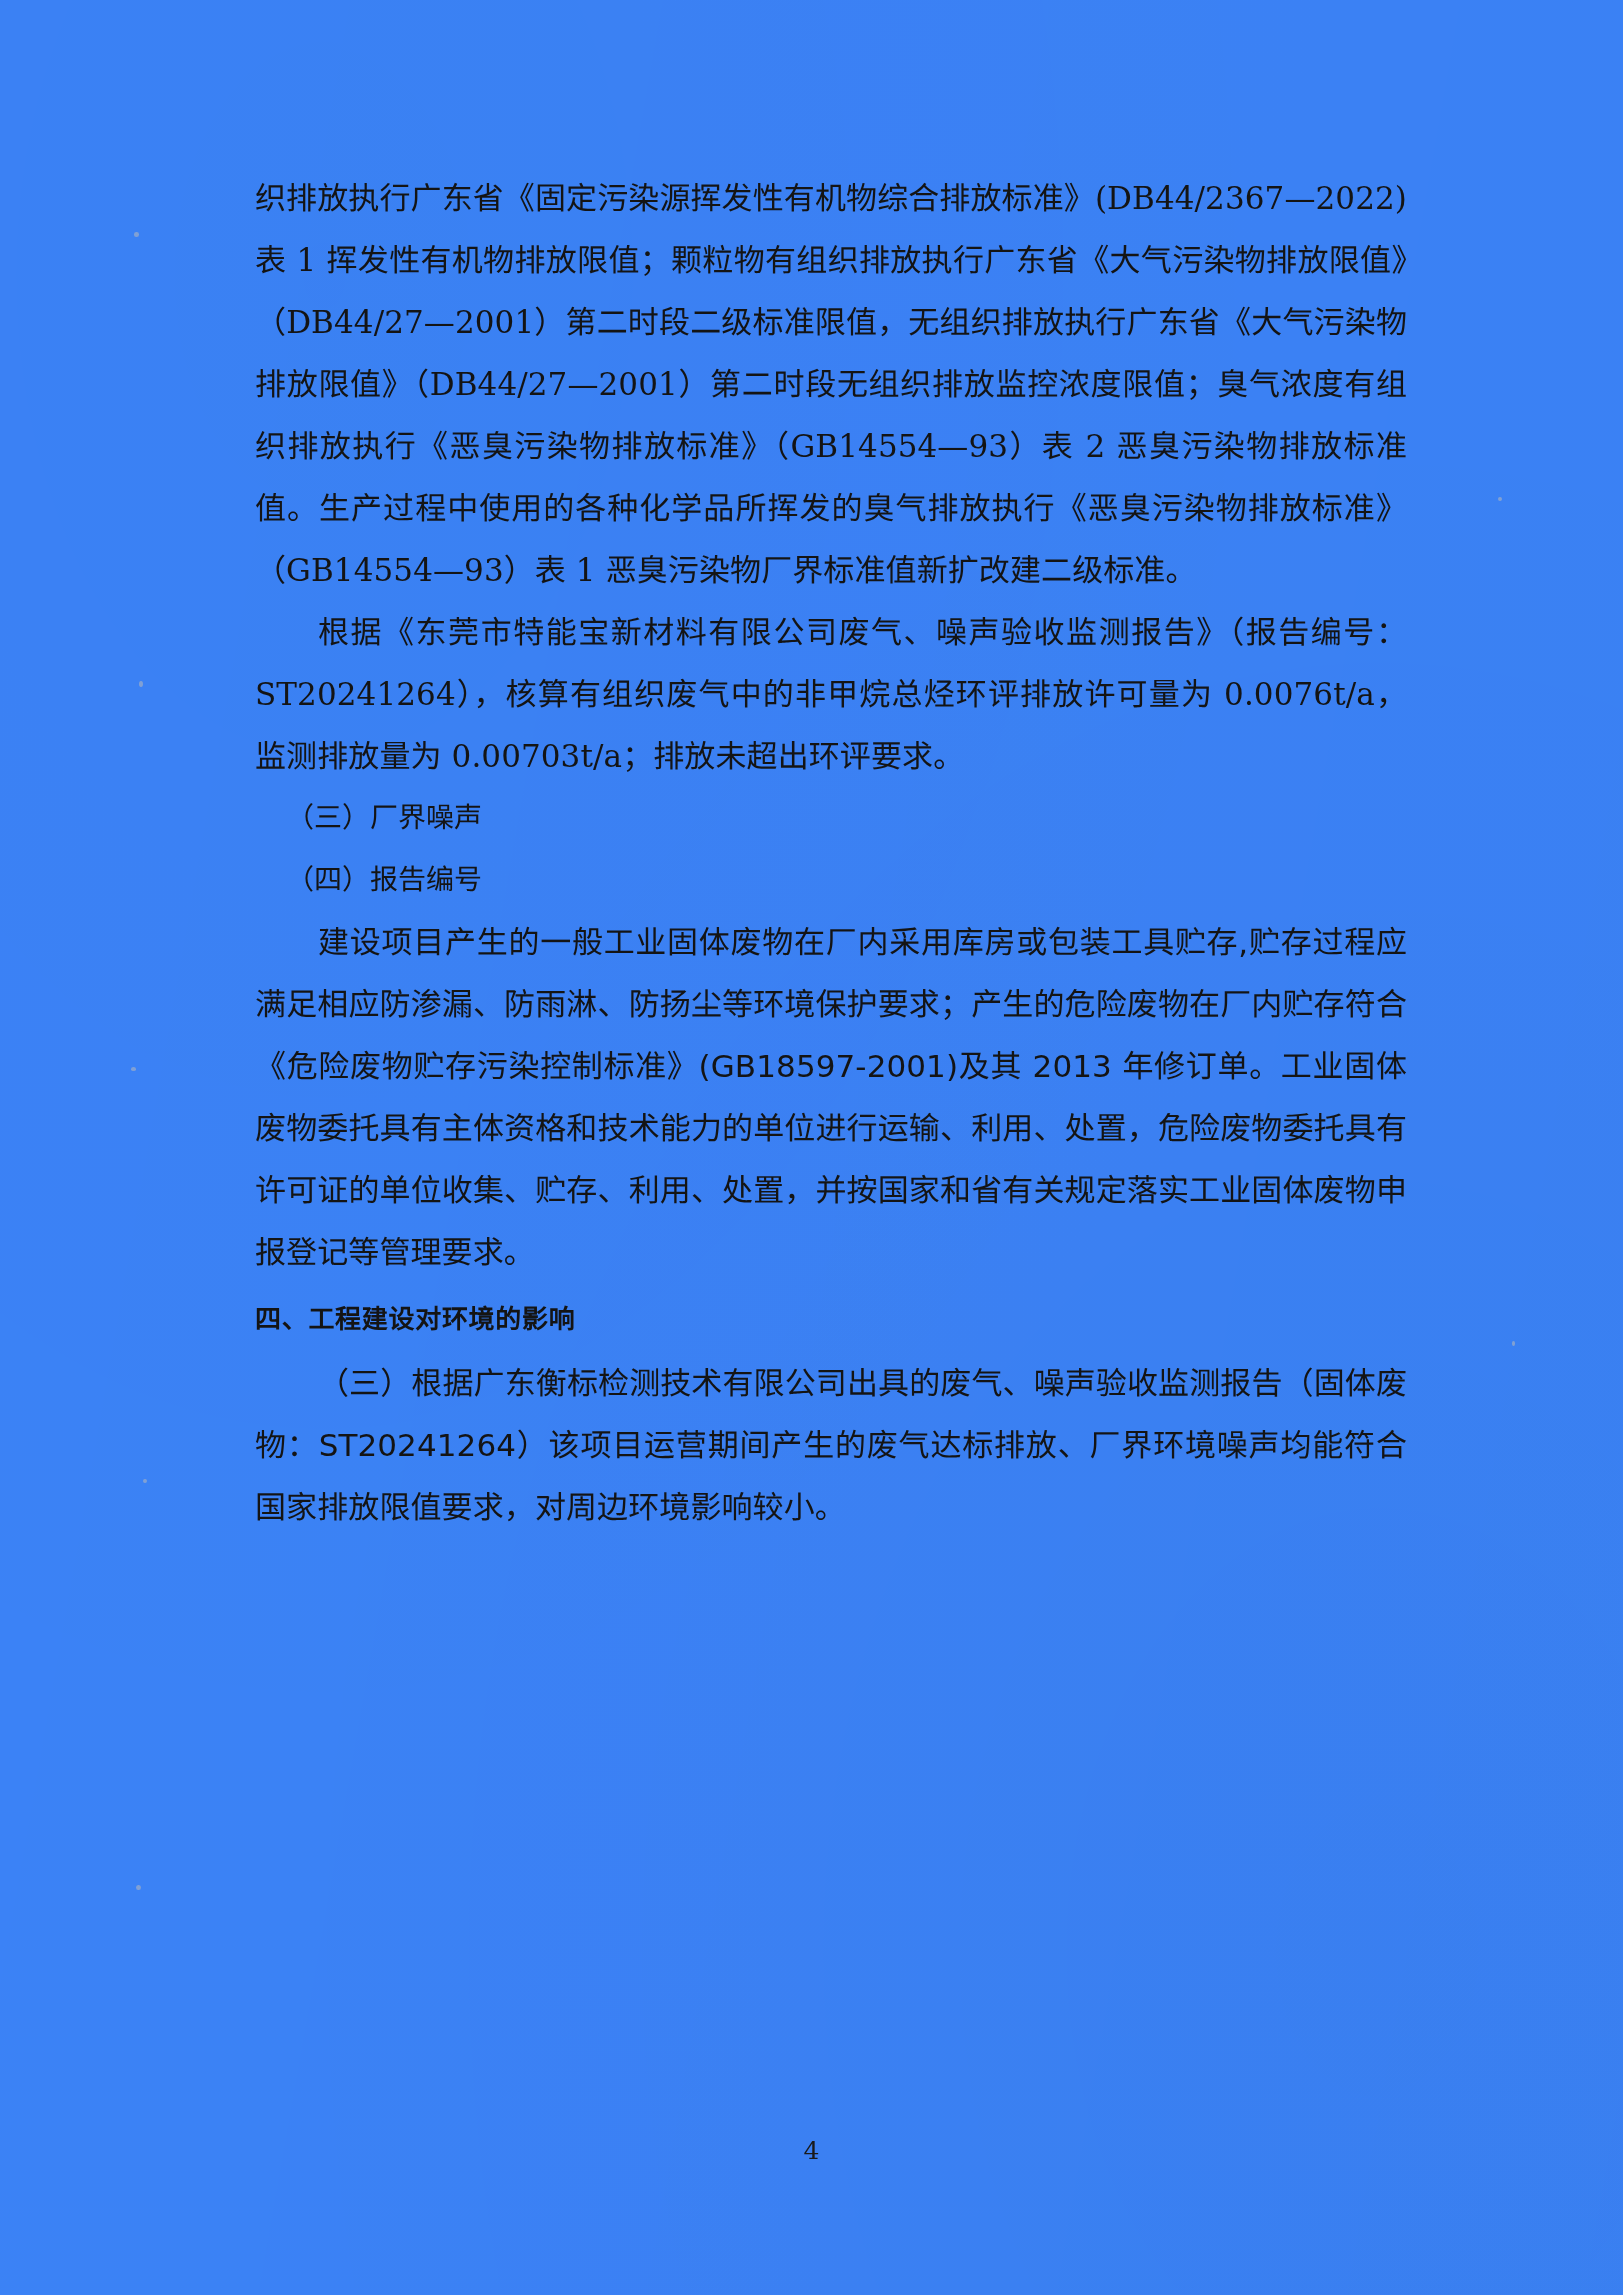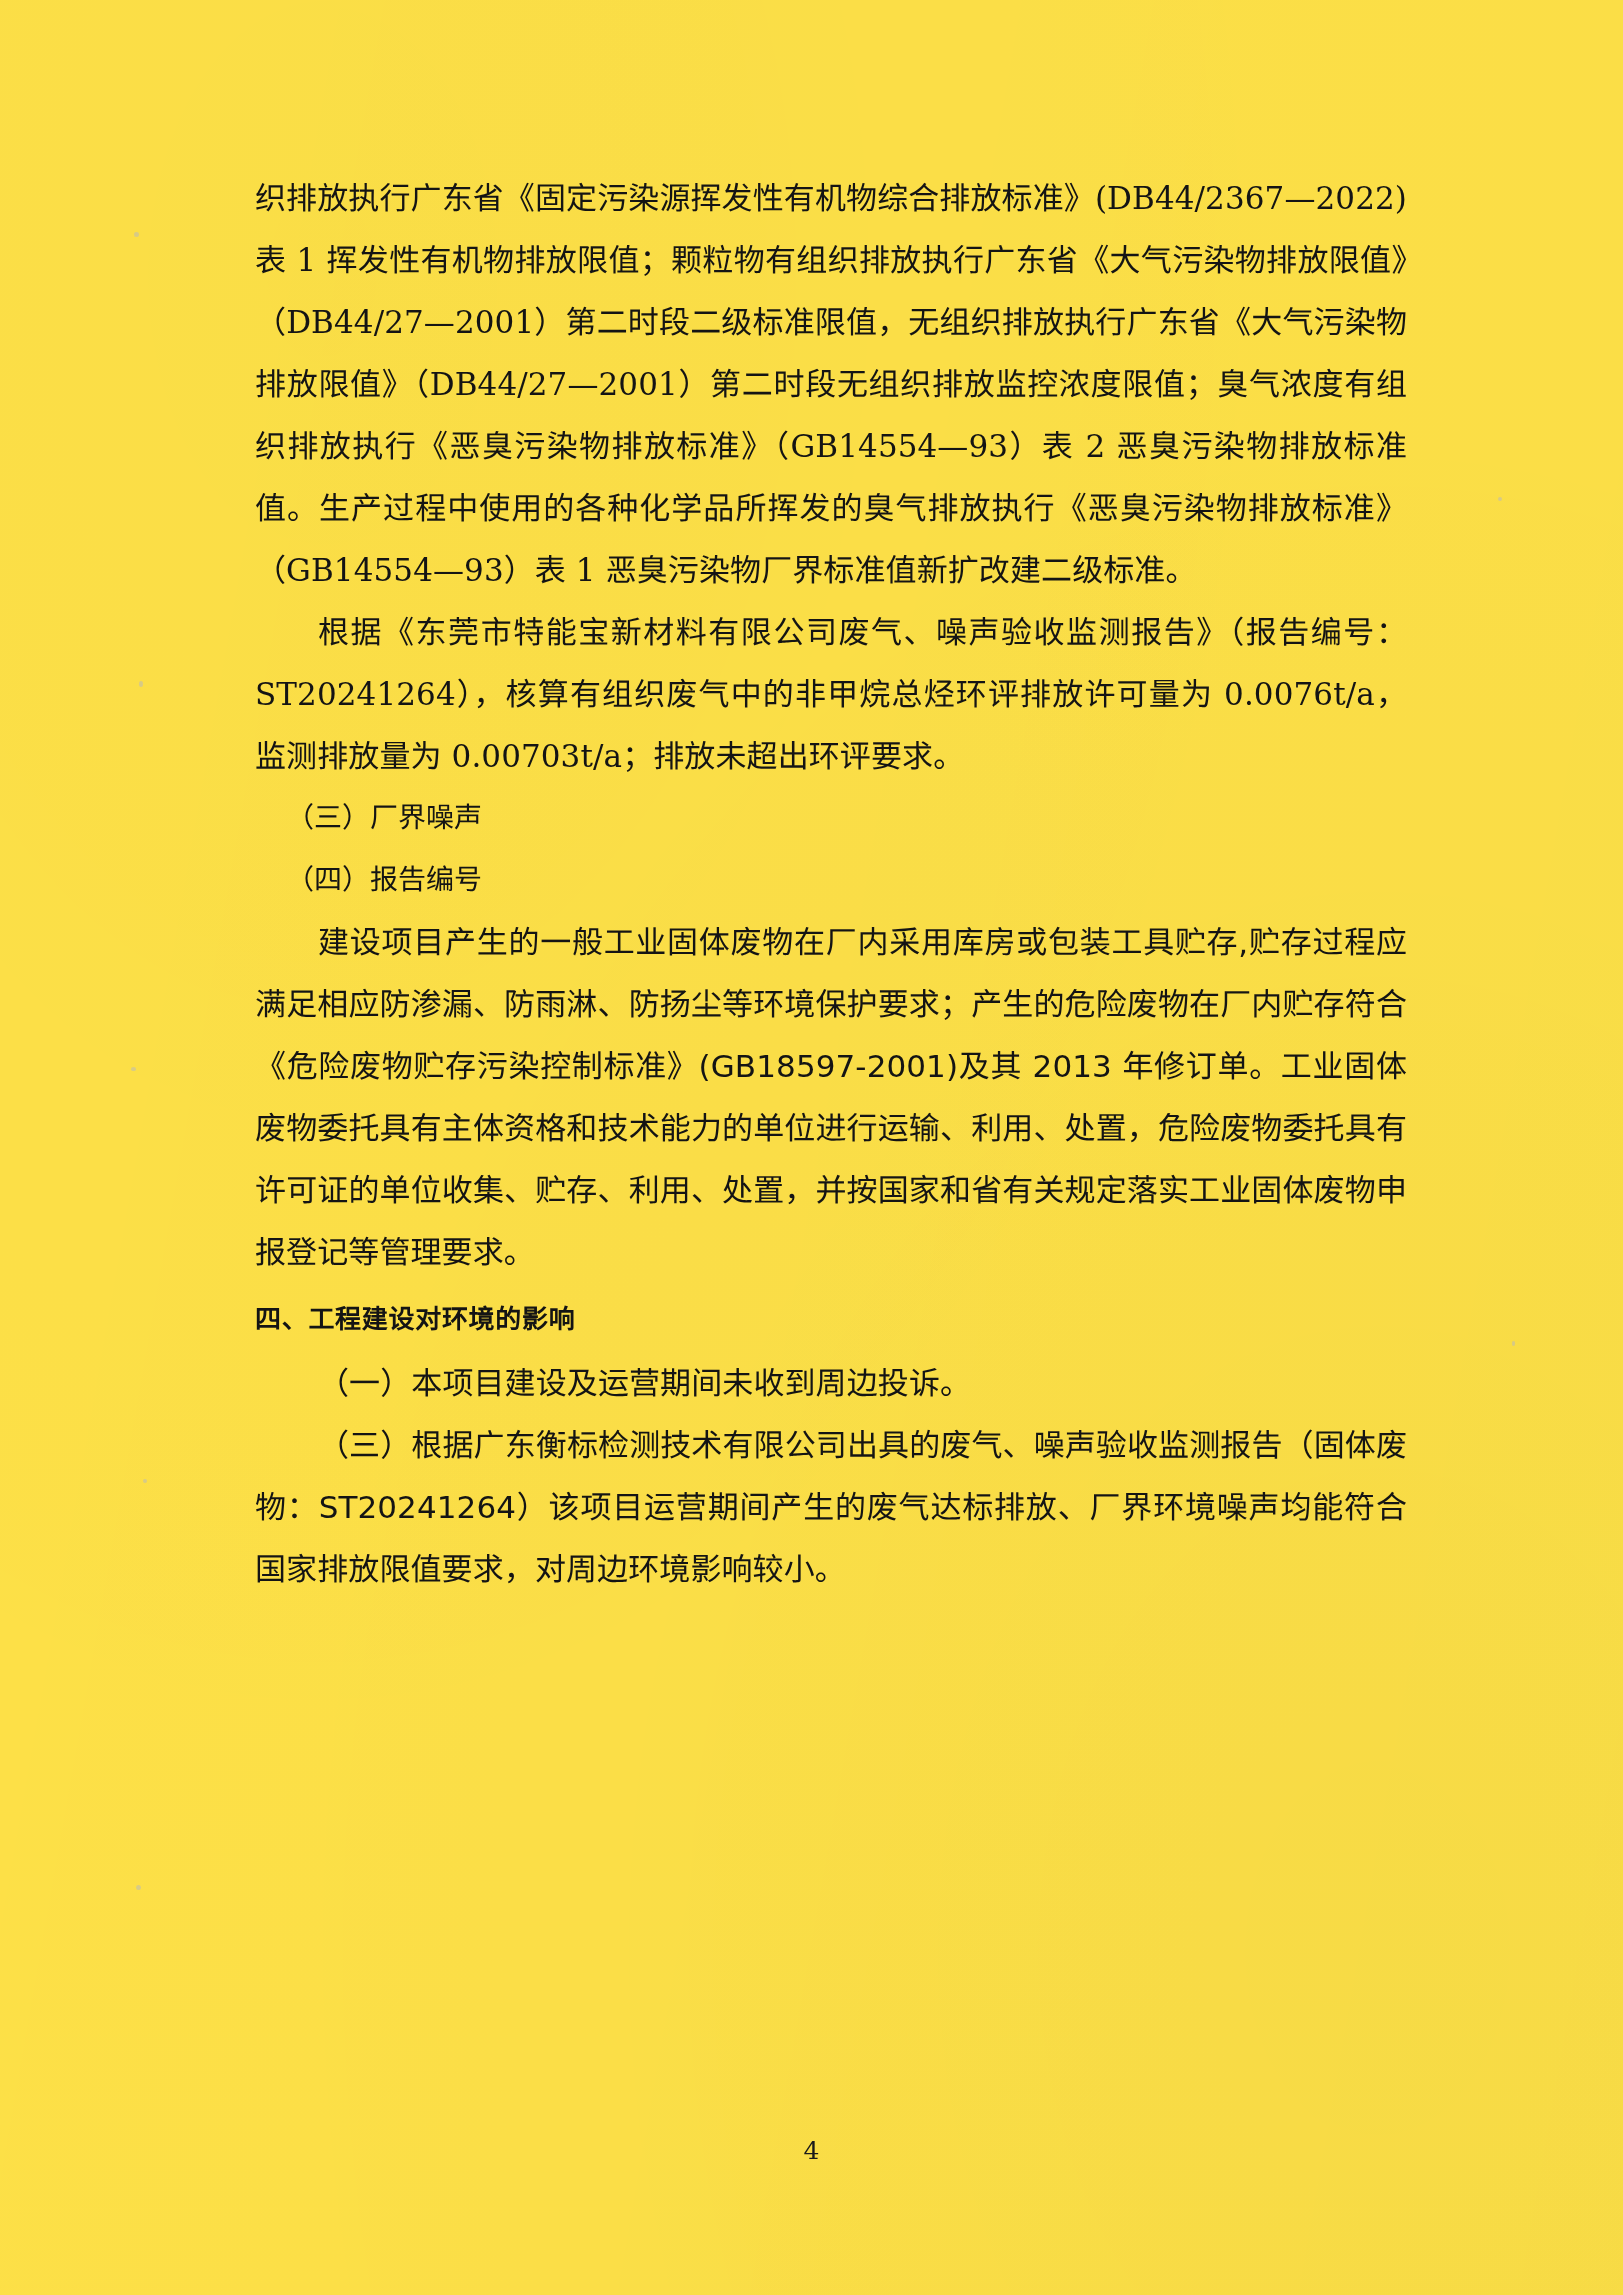--- a/index.html
+++ b/index.html
@@ -6,21 +6,21 @@
   html, body {
     margin: 0;
     padding: 0;
     background: #8a8a8a;
   }
   .page {
     position: relative;
     width: 1623px;
     height: 2295px;
     margin: 0 auto;
-    background: #fde047;
+    background: #3b82f6;
     box-sizing: border-box;
     overflow: hidden;
   }
   
   .page::before {
     content: "";
     position: absolute;
     inset: 0;
     background:
       radial-gradient(ellipse at 20% 12%, rgba(0,0,0,0.012), rgba(0,0,0,0) 60%),
@@ -108,21 +108,20 @@
 
 
     <div class="heading-sub">（四）报告编号</div>
 
     <p class="indent sans">建设项目产生的一般工业固体废物在厂内采用库房或包装工具贮存,贮存过程应满足相应防渗漏、防雨淋、防扬尘等环境保护要求；产生的危险废物在厂内贮存符合《危险废物贮存污染控制标准》(GB18597-2001)及其 2013 年修订单。工业固体废物委托具有主体资格和技术能力的单位进行运输、利用、处置，危险废物委托具有许可证的单位收集、贮存、利用、处置，并按国家和省有关规定落实工业固体废物申报登记等管理要求。</p>
 
     <div class="spacer-sm"></div>
 
     <div class="heading-main">四、工程建设对环境的影响</div>
 
-    <p class="indent sans">（一）本项目建设及运营期间未收到周边投诉。</p>
 
 
     <p class="indent sans">（三）根据广东衡标检测技术有限公司出具的废气、噪声验收监测报告（固体废物：ST20241264）该项目运营期间产生的废气达标排放、厂界环境噪声均能符合国家排放限值要求，对周边环境影响较小。</p>
 
   </div>
 
   <div class="page-number">4</div>
 
 </div>
 

